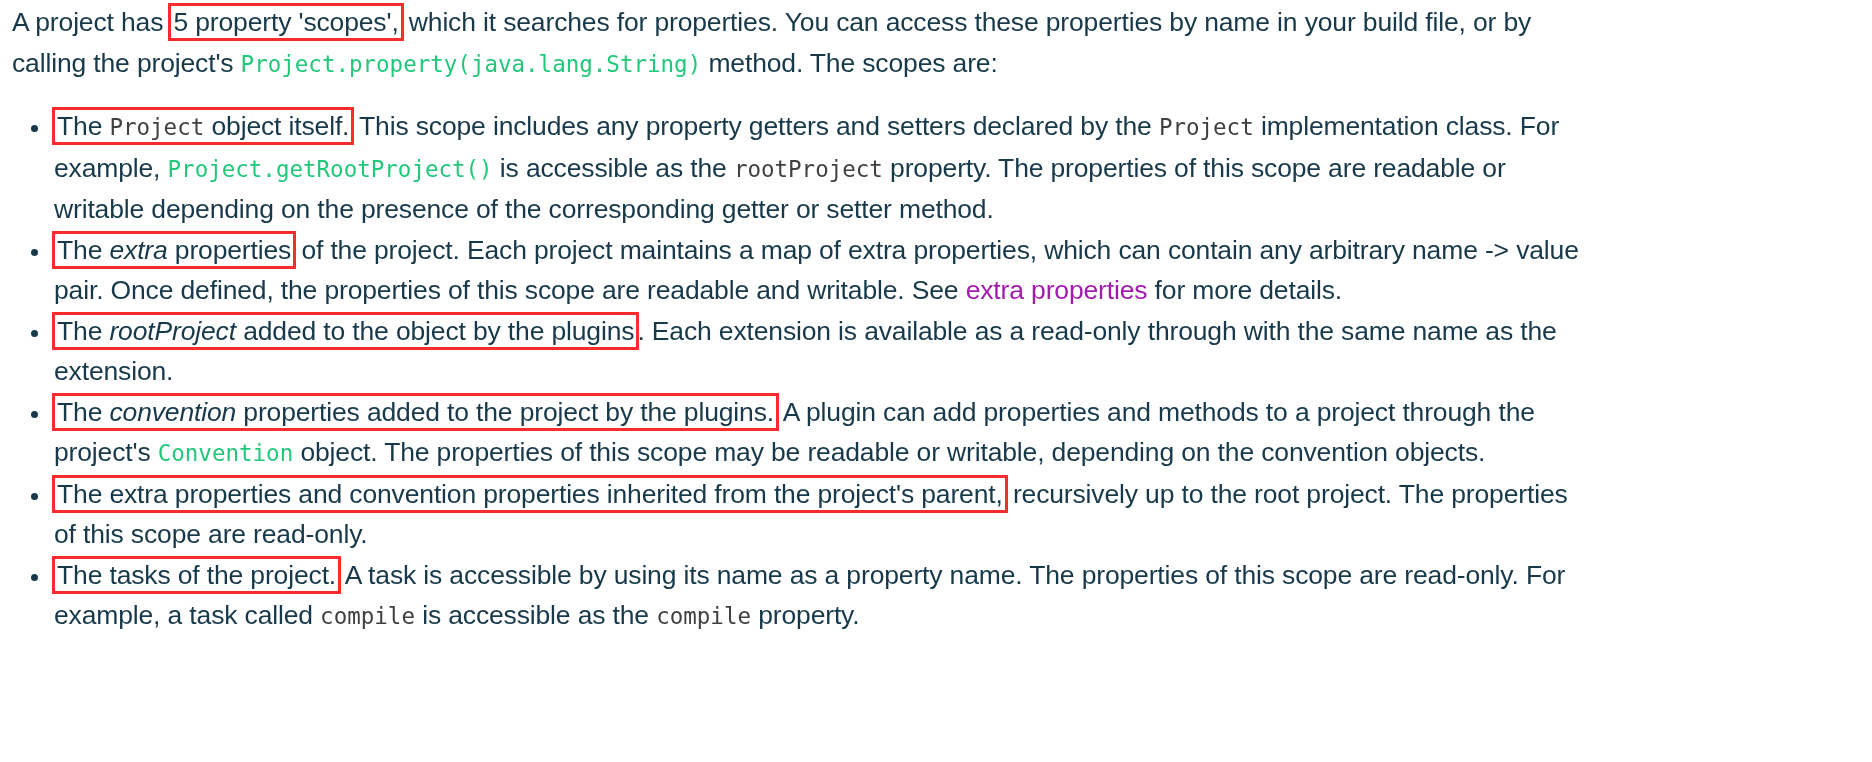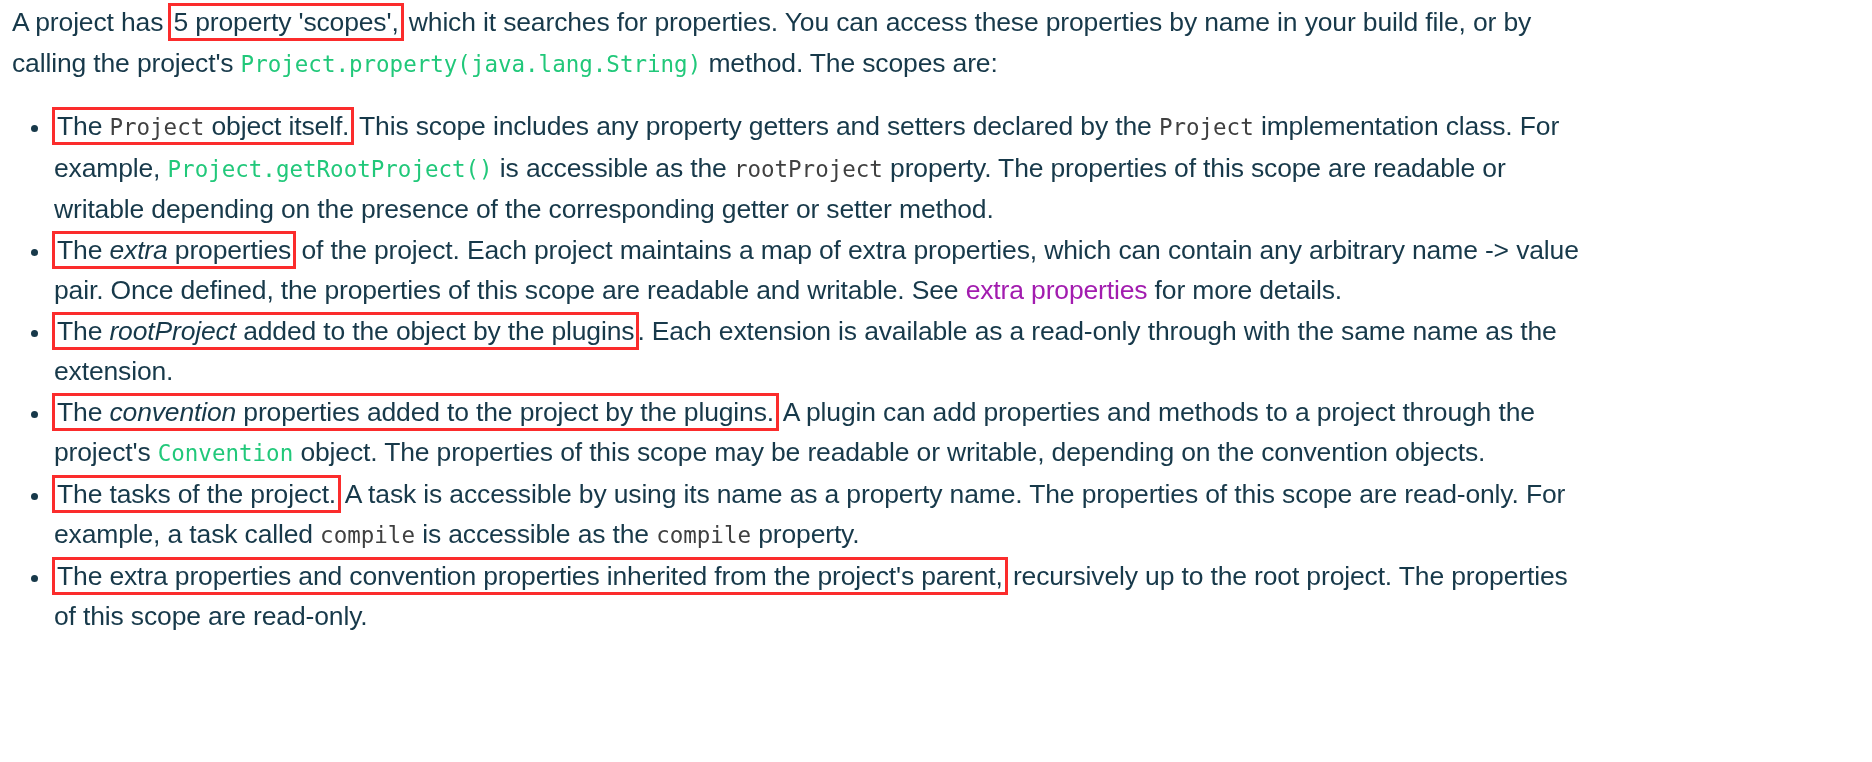--- a/index.html
+++ b/index.html
@@ -109,21 +109,21 @@
 
     <li>
       <span class="bullet-text"><span class="anno"><span>The </span><em class="emph">rootProject</em><span> added to the object by the plugins</span></span><span>. Each extension is available as a read-only through with the same name as the extension.</span></span>
     </li>
 
     <li>
       <span class="bullet-text"><span class="anno"><span>The </span><em class="emph">convention</em><span> properties added to the project by the plugins.</span></span><span> A plugin can add properties and methods to a project through the project's </span><code class="code code-green">Convention</code><span> object. The properties of this scope may be readable or writable, depending on the convention objects.</span></span>
     </li>
 
     <li>
-      <span class="bullet-text"><span class="anno"><span>The tasks of the project.</span></span><span> A task is accessible by using its name as a property name. The properties of this scope are read-only. For example, a task called </span><code class="code code-dark">compile</code><span> is accessible as the </span><code class="code code-dark">compile</code><span> property.</span></span>
+      <span class="bullet-text"><span class="anno"><span>The extra properties and convention properties inherited from the project's parent,</span></span><span> recursively up to the root project. The properties of this scope are read-only.</span></span>
     </li>
 
     <li>
-      <span class="bullet-text"><span class="anno"><span>The extra properties and convention properties inherited from the project's parent,</span></span><span> recursively up to the root project. The properties of this scope are read-only.</span></span>
+      <span class="bullet-text"><span class="anno"><span>The tasks of the project.</span></span><span> A task is accessible by using its name as a property name. The properties of this scope are read-only. For example, a task called </span><code class="code code-dark">compile</code><span> is accessible as the </span><code class="code code-dark">compile</code><span> property.</span></span>
     </li>
 
   </ul>
 </div>
 
 </body></html>

